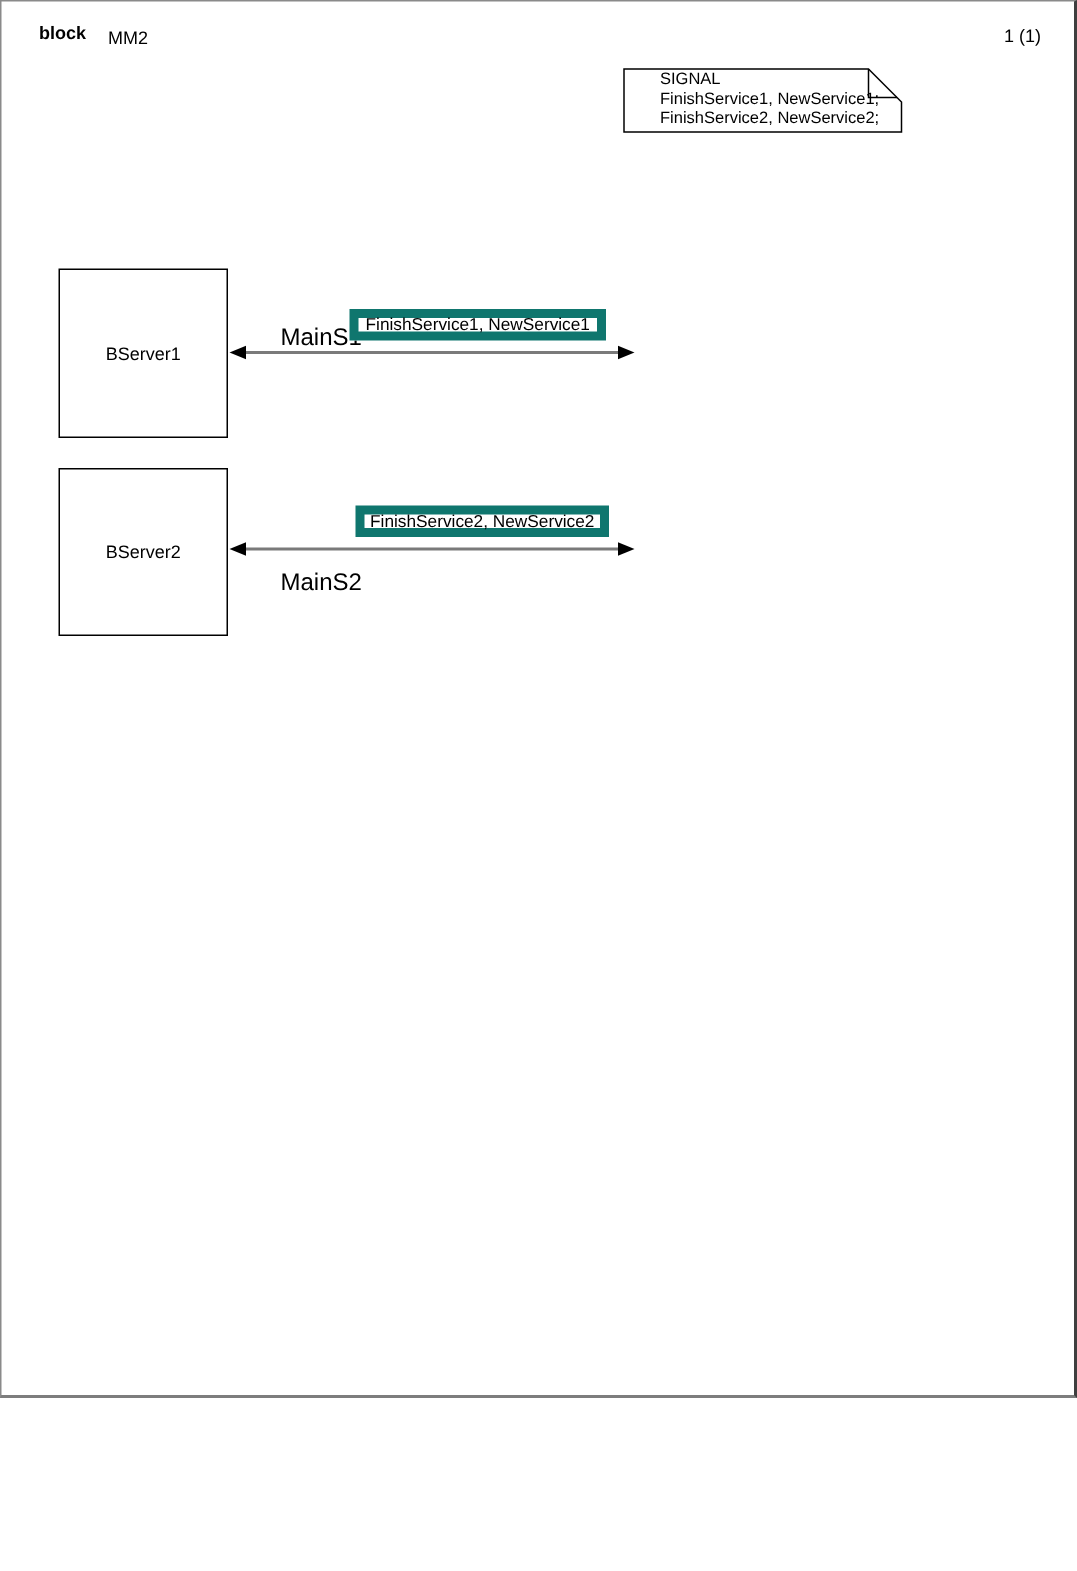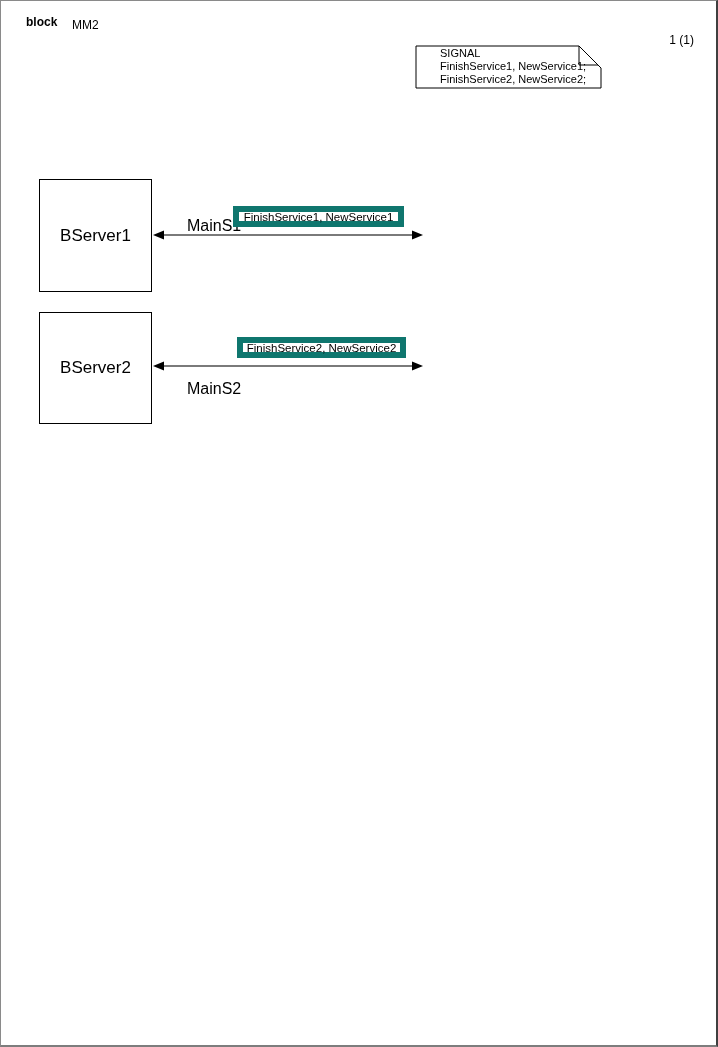--- a/index.html
+++ b/index.html
@@ -1,53 +1,53 @@
 <!DOCTYPE html>
 <html><head>
 <meta charset="utf-8">
 <style>
   html, body { margin: 0; padding: 0; background: #fff; }
   .page {
     position: relative;
     width: 718px;
-    height: 1047px;
+    height: 932px;
     background: #ffffff;
     box-sizing: border-box;
     border-top: 1px solid #8a8a8a;
     border-left: 1px solid #8a8a8a;
     border-right: 2px solid #3f3f3f;
     border-bottom: 2px solid #7d7d7d;
     font-family: "Liberation Sans", sans-serif;
     color: #000;
     overflow: hidden;
   }
   .abs { position: absolute; }
   .hdr-kind {
     left: 25px; top: 14px;
     font-size: 12px; font-weight: bold;
   }
   .hdr-name {
     left: 71px; top: 17px;
     font-size: 12px;
   }
   .hdr-page {
-    top: 32px; right: 22px;
+    top: 16px; right: 22px;
     font-size: 12px;
     text-align: right;
   }
   svg.canvas { position: absolute; left: 0; top: 0; }
   .block {
     position: absolute;
     border: 1px solid #000;
     background: #fff;
     box-sizing: border-box;
     display: flex;
     align-items: center;
     justify-content: center;
-    font-size: 17px;
+    font-size: 12px;
   }
   .blk-bserver1 { left: 38px; top: 178px; width: 113px; height: 113px; }
   .blk-bserver2 { left: 38px; top: 311px; width: 113px; height: 112px; }
   .blk-bqueue   { left: 422px; top: 178px; width: 256px; height: 244px; }
   .siglist {
     position: absolute;
     border: 6px solid #0f766e;
     background: #fff;
     box-sizing: border-box;
     display: flex;

